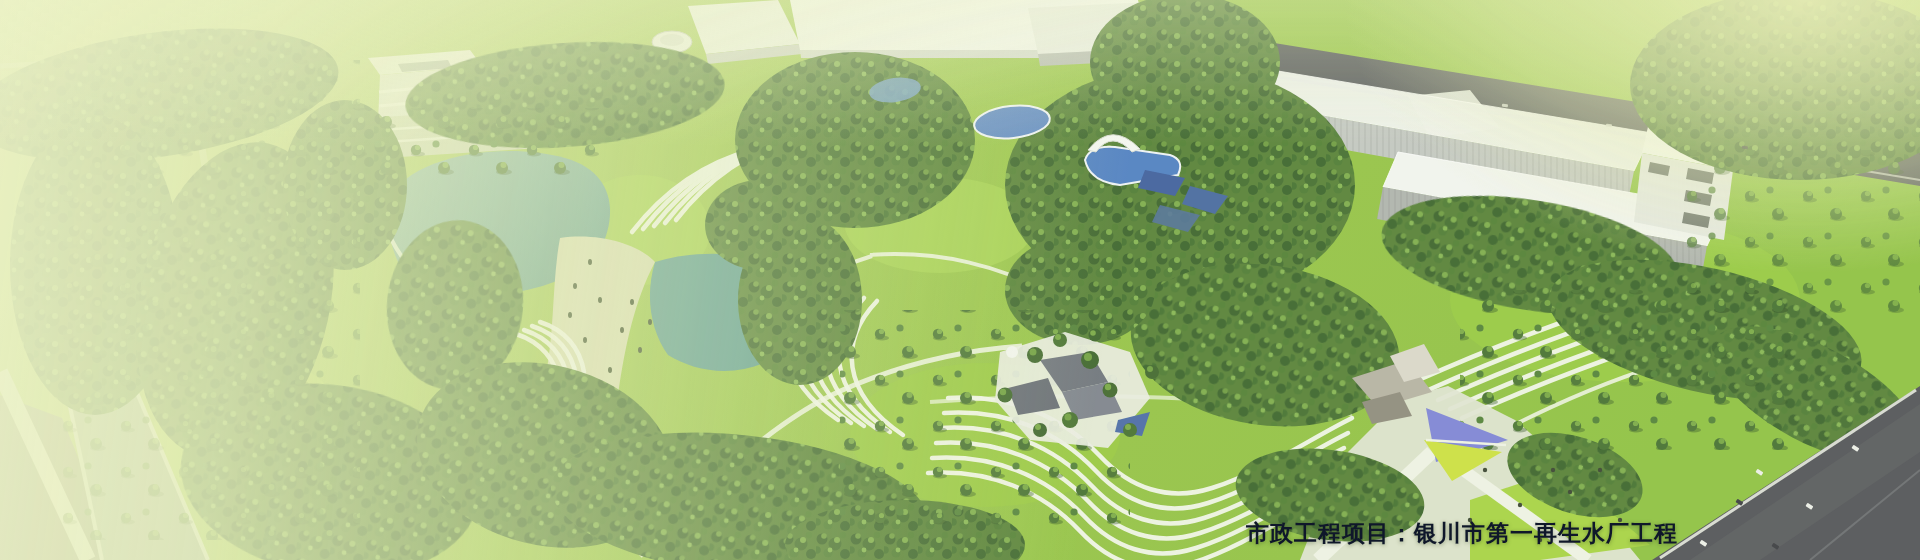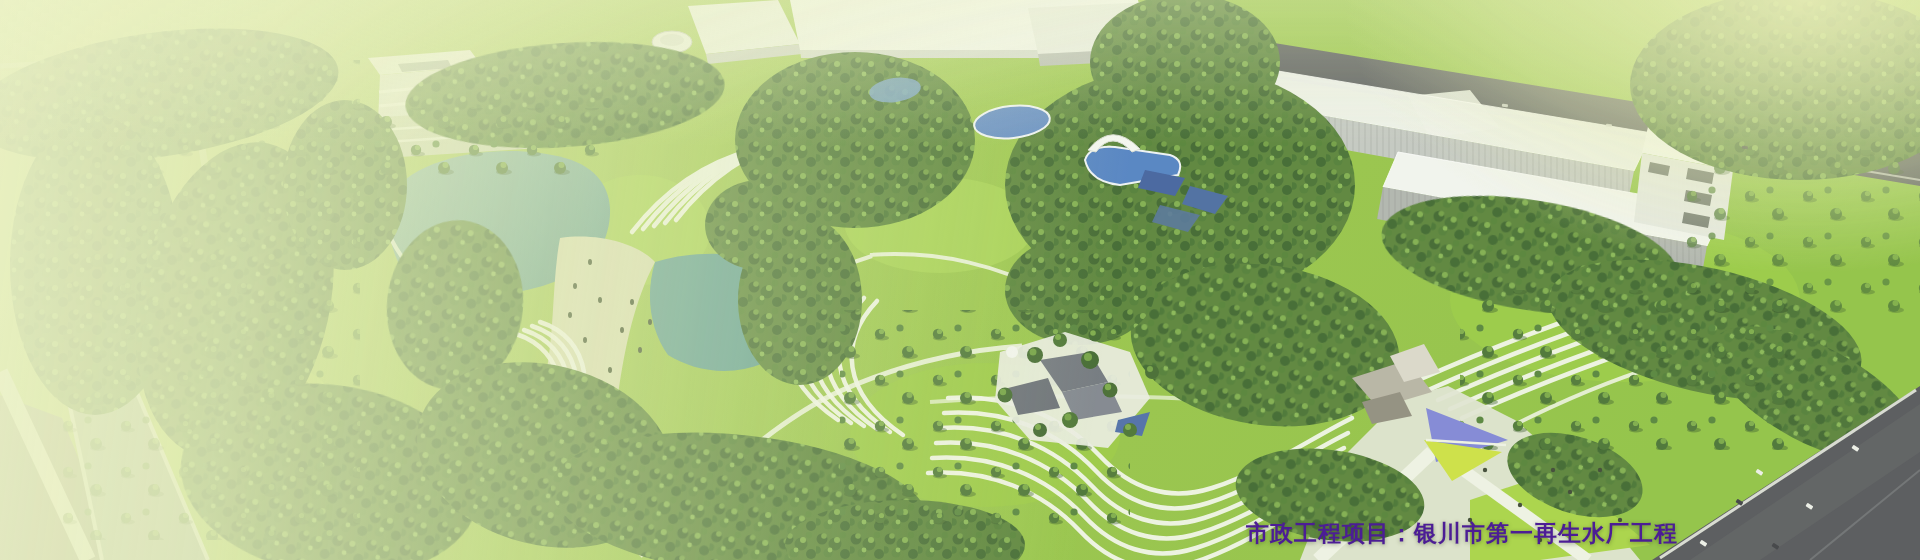--- a/index.html
+++ b/index.html
@@ -12,21 +12,21 @@
   .haze-left{background:linear-gradient(98deg,
       rgba(236,241,199,.92) 0%, rgba(234,240,194,.78) 14%,
       rgba(232,239,190,.50) 29%, rgba(231,238,188,.22) 44%,
       rgba(231,238,188,0) 58%);}
   .haze-top{background:linear-gradient(180deg, rgba(239,243,202,.40), rgba(239,243,202,0) 26%);}
   .haze-tr{background:radial-gradient(640px 380px at 94% 0%,
       rgba(235,239,183,.88), rgba(235,239,183,.42) 46%, rgba(235,239,183,0) 72%);}
   .tint{background:rgba(248,249,216,.08);}
   .caption{
     position:absolute;left:1246px;top:518px;
-    font-size:23px;font-weight:bold;color:#4c1d95;letter-spacing:1px;
+    font-size:23px;font-weight:bold;color:#0f172a;letter-spacing:1px;
     white-space:nowrap;text-shadow:0 1px 4px rgba(40,60,20,.45);
   }
 </style>
 </head>
 <body>
 
 <div class="stage">
   <svg width="1920" height="560" viewBox="0 0 1920 560">
     <defs>
       <linearGradient id="grass" x1="0" y1="0" x2="1" y2="0.25">

